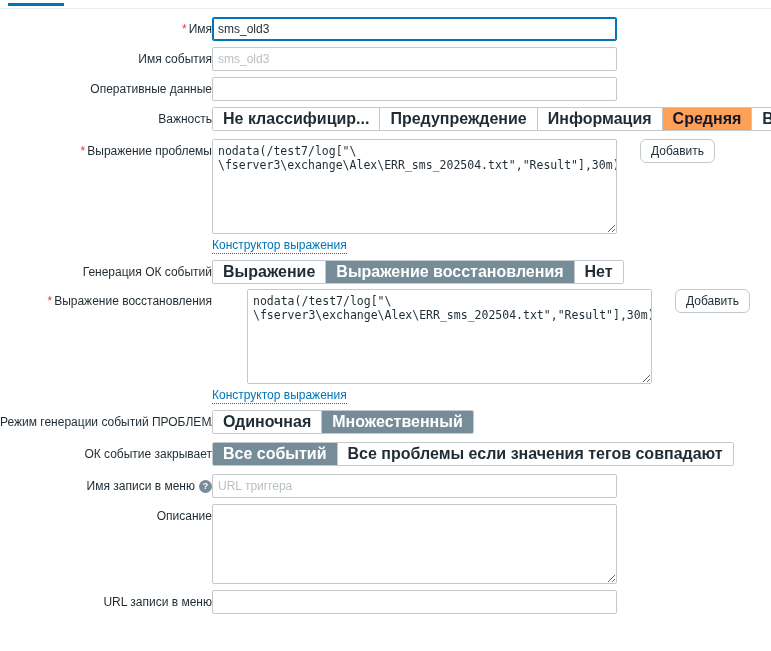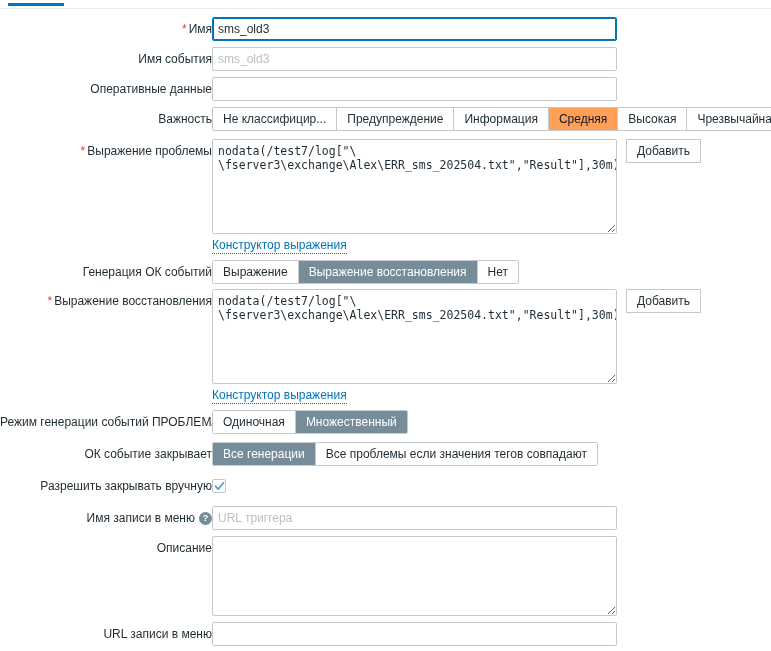--- a/index.html
+++ b/index.html
@@ -92,27 +92,28 @@
     display: inline-flex;
     border: 1px solid #c3c8cc;
     border-radius: 2px;
     overflow: hidden;
     background: #ffffff;
   }
   .seg .opt {
     padding: 0 10px;
     height: 22px;
     line-height: 22px;
-    font-size: 12px;
+    font-size: 16px;
     color: #1f2c33;
     border-right: 1px solid #c3c8cc;
     background: #ffffff;
     white-space: nowrap;
     cursor: pointer;
     user-select: none;
+    font-weight: bold;
   }
   .seg .opt:last-child { border-right: none; }
   .seg .opt.sel {
     background: #768d99;
     color: #ffffff;
   }
   .seg .opt.sel-orange {
     background: #ffa059;
     color: #0f172a;
   }
@@ -149,27 +150,27 @@
     font-family: "Liberation Sans", sans-serif;
     font-size: 12px;
     color: #1f2c33;
     padding: 4px 5px;
     resize: vertical;
     outline: none;
   }
 
   
   .btn {
-    margin-left: 9px;
+    margin-left: 23px;
     box-sizing: border-box;
     height: 24px;
     line-height: 22px;
     padding: 0 10px;
     border: 1px solid #c3c8cc;
-    border-radius: 0;
+    border-radius: 6px;
     background: #ffffff;
     color: #1f2c33;
     font-family: "Liberation Sans", sans-serif;
     font-size: 12px;
     cursor: pointer;
     white-space: nowrap;
   }
 
   
   .linkrow {
@@ -285,21 +286,21 @@
     <div class="label">Генерация ОК событий</div>
     <div class="field">
       <div class="seg">
         <div class="opt">Выражение</div>
         <div class="opt sel">Выражение восстановления</div>
         <div class="opt">Нет</div>
       </div>
     </div>
   </div>
 
-  <div class="row" style="margin-bottom:0;">
+  <div class="row" style="margin-bottom:0;gap:35px;">
     <div class="label">
       <span class="req">*</span><span>Выражение восстановления</span>
     </div>
     <div class="field ta-wrap">
       <textarea class="expr" style="">nodata(/test7/log["\
 \fserver3\exchange\Alex\ERR_sms_202504.txt","Result"],30m)=0</textarea>
       <button class="btn">Добавить</button>
     </div>
   </div>
   <div class="linkrow">
@@ -314,36 +315,26 @@
         <div class="opt">Одиночная</div>
         <div class="opt sel">Множественный</div>
       </div>
     </div>
   </div>
 
   <div class="row" style="margin-bottom:8px;">
     <div class="label">ОК событие закрывает</div>
     <div class="field">
       <div class="seg">
-        <div class="opt sel">Все генерации</div>
+        <div class="opt sel">Все событий</div>
         <div class="opt">Все проблемы если значения тегов совпадают</div>
       </div>
     </div>
   </div>
 
-  <div class="row" style="margin-bottom:8px;">
-    <div class="label">Разрешить закрывать вручную</div>
-    <div class="field">
-      <div class="cbx">
-        <svg width="11" height="11" viewBox="0 0 11 11">
-          <path d="M1.5 5.2 L4.2 8.2 L9.5 1.8" stroke="#5b9ec9" stroke-width="1.8" fill="none" stroke-linecap="round" stroke-linejoin="round"></path>
-        </svg>
-      </div>
-    </div>
-  </div>
 
   <div class="row">
     <div class="label">
       <span>Имя записи в меню</span><span class="help">?</span>
     </div>
     <div class="field">
       <input class="txt" type="text" placeholder="URL триггера" style="">
     </div>
   </div>
 

